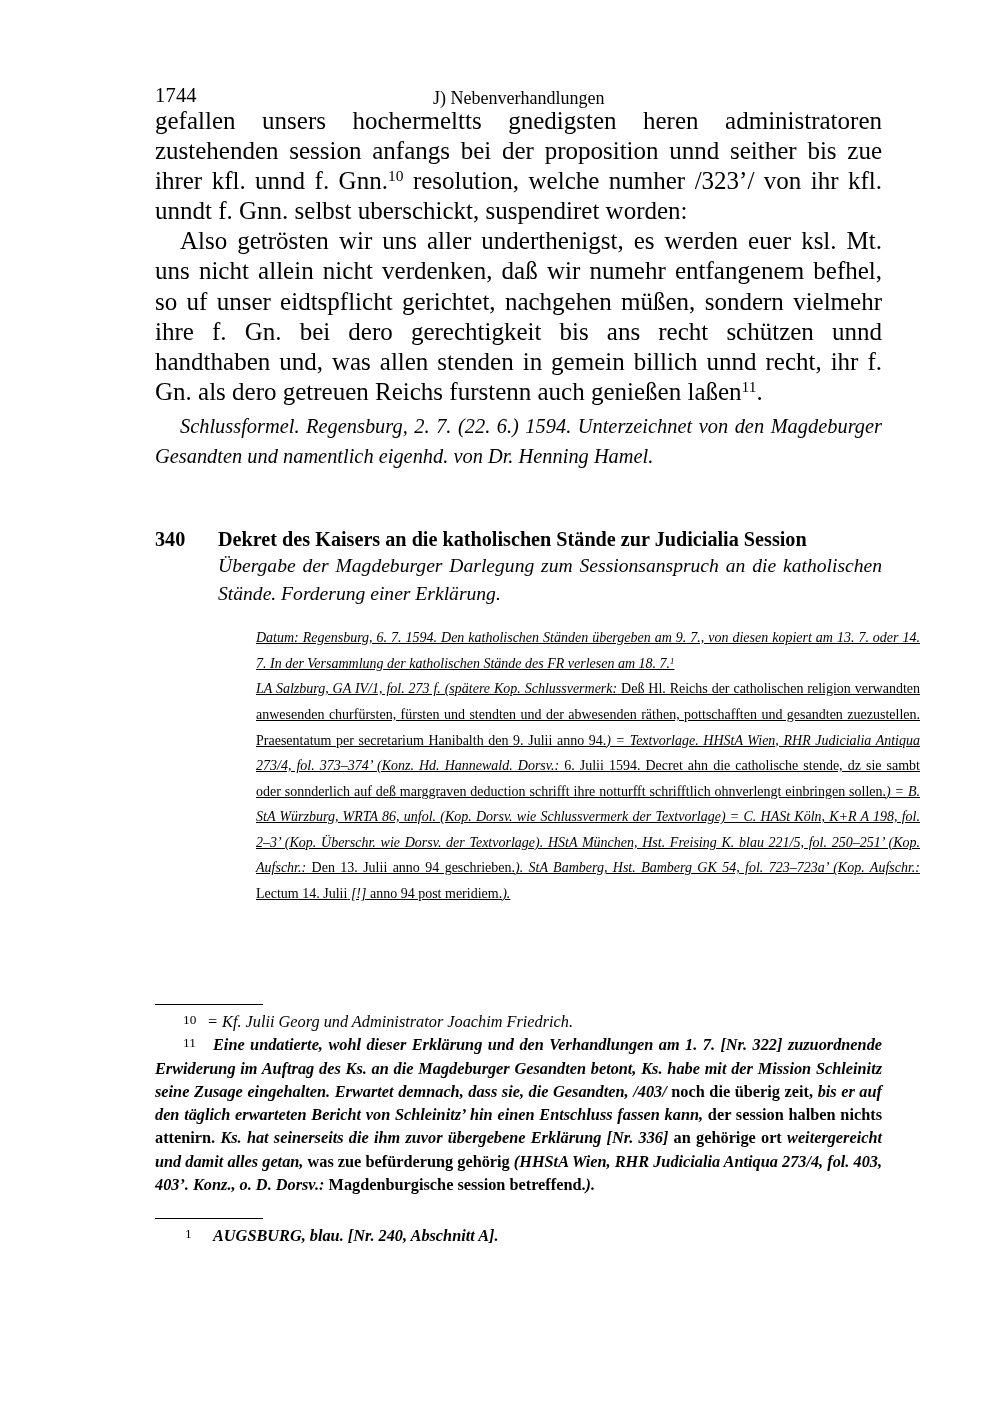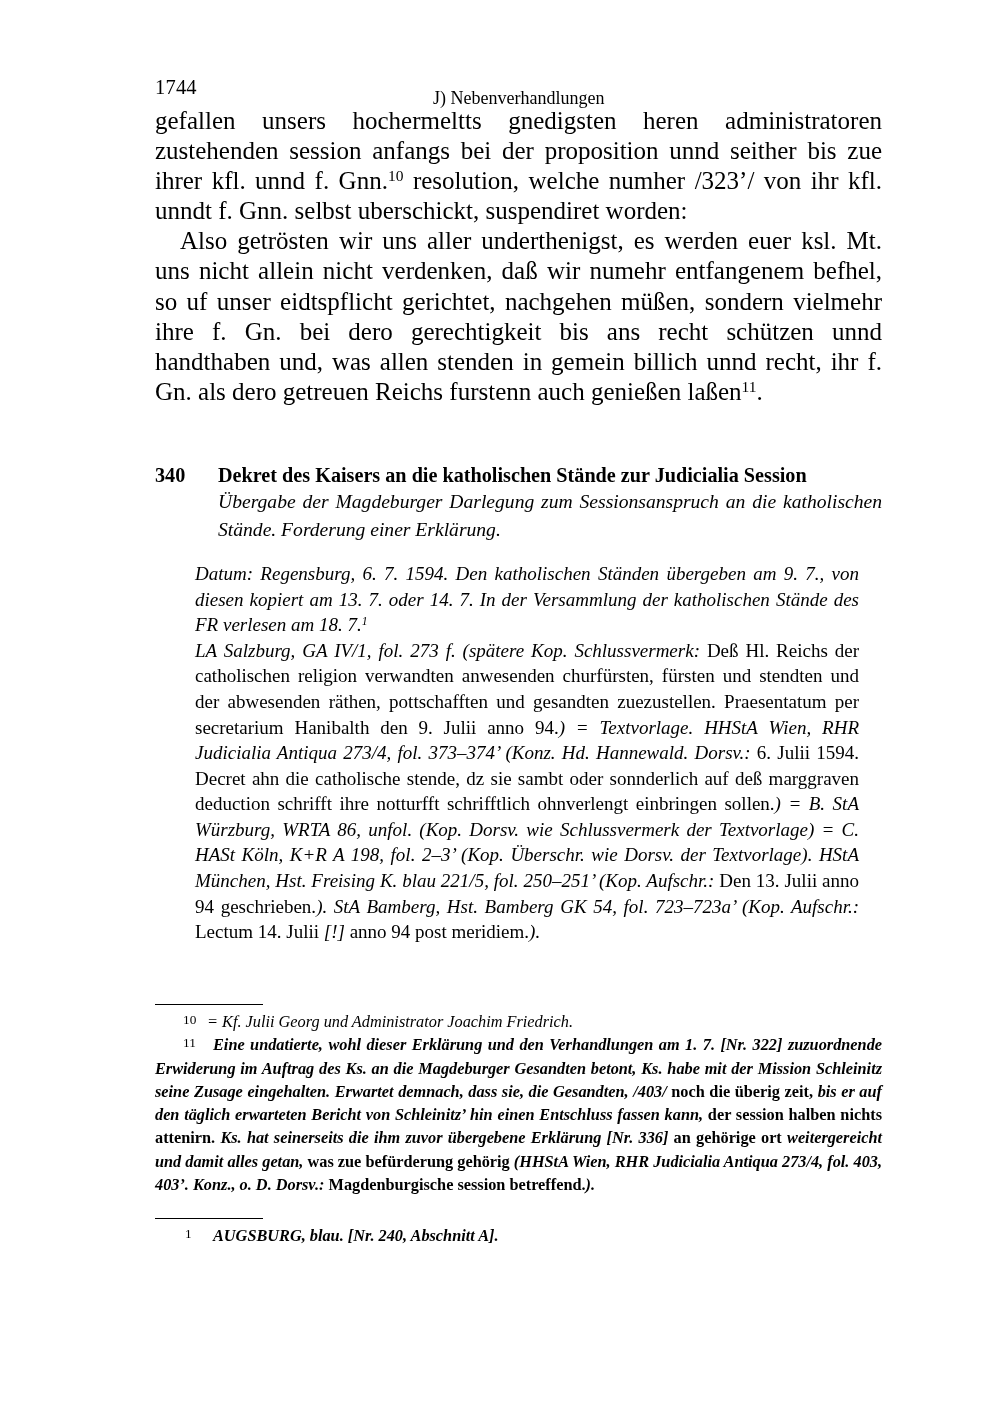--- a/index.html
+++ b/index.html
@@ -24,21 +24,21 @@
 
   
   .runhead {
     position: relative;
     height: 34px;
     font-size: 20.5px;
   }
   .runhead .folio {
     position: absolute;
     left: 0;
-    top: 4px;
+    top: 12px;
     letter-spacing: 0.2px;
   }
   .runhead .title {
     position: absolute;
     left: 278px;
     top: 16px;
     font-size: 18px;
   }
 
   
@@ -98,26 +98,27 @@
     font-style: italic;
     font-size: 19.6px;
     line-height: 28px;
     text-align: justify;
     text-align-last: left;
   }
 
   
   .apparatus {
     margin-top: 17px;
-    margin-left: 40px;
+    margin-left: 101px;
     width: 664px;
-    font-size: 19px;
+    font-size: 14px;
     line-height: 25.6px;
     text-align: justify;
     text-align-last: left;
+    text-decoration: underline;
   }
   .apparatus p { margin: 0; }
   .apparatus .i { font-style: italic; }
   .apparatus .r { font-style: normal; }
   .block-date { font-style: italic; }
   .block-src  { font-style: normal; margin-top: 1px; }
 
   
   .fn-area {
     position: absolute;
@@ -169,20 +170,21 @@
   <div class="runhead">
     <span class="folio">1744</span>
     <span class="title">J) Nebenverhandlungen</span>
   </div>
 
   <div class="body-block">
     <p><span>gefallen unsers hochermeltts gnedigsten heren administratoren zustehenden session anfangs bei der proposition unnd seither bis zue ihrer kfl. unnd f. Gnn.</span><sup>10</sup><span> resolution, welche numher /323’/ von ihr kfl. unndt f. Gnn. selbst uberschickt, suspendiret worden:</span></p>
     <p class="indent"><span>Also getrösten wir uns aller underthenigst, es werden euer ksl. Mt. uns nicht allein nicht verdenken, daß wir numehr entfangenem befhel, so uf unser eidtspflicht gerichtet, nachgehen müßen, sondern vielmehr ihre f. Gn. bei dero gerechtigkeit bis ans recht schützen unnd handthaben und, was allen stenden in gemein billich unnd recht, ihr f. Gn. als dero getreuen Reichs furstenn auch genießen laßen</span><sup>11</sup><span>.</span></p>
   </div>
 
+  <div class="closing">Schlussformel. Regensburg, 2. 7. (22. 6.) 1594. Unterzeichnet von den Magdeburger Gesandten und namentlich eigenhd. von Dr. Henning Hamel.</div>
 
   <div class="doc-heading">
     <span class="num">340</span>
     <span class="htext">Dekret des Kaisers an die katholischen Stände zur Judicialia Session</span>
   </div>
 
   <div class="regest">Übergabe der Magdeburger Darlegung zum Sessionsanspruch an die katholischen Stände. Forderung einer Erklärung.</div>
 
   <div class="apparatus">
     <p class="block-date"><span>Datum: Regensburg, 6. 7. 1594. Den katholischen Ständen übergeben am 9. 7., von diesen kopiert am 13. 7. oder 14. 7. In der Versammlung der katholischen Stände des FR verlesen am 18. 7.</span><sup>1</sup></p>

